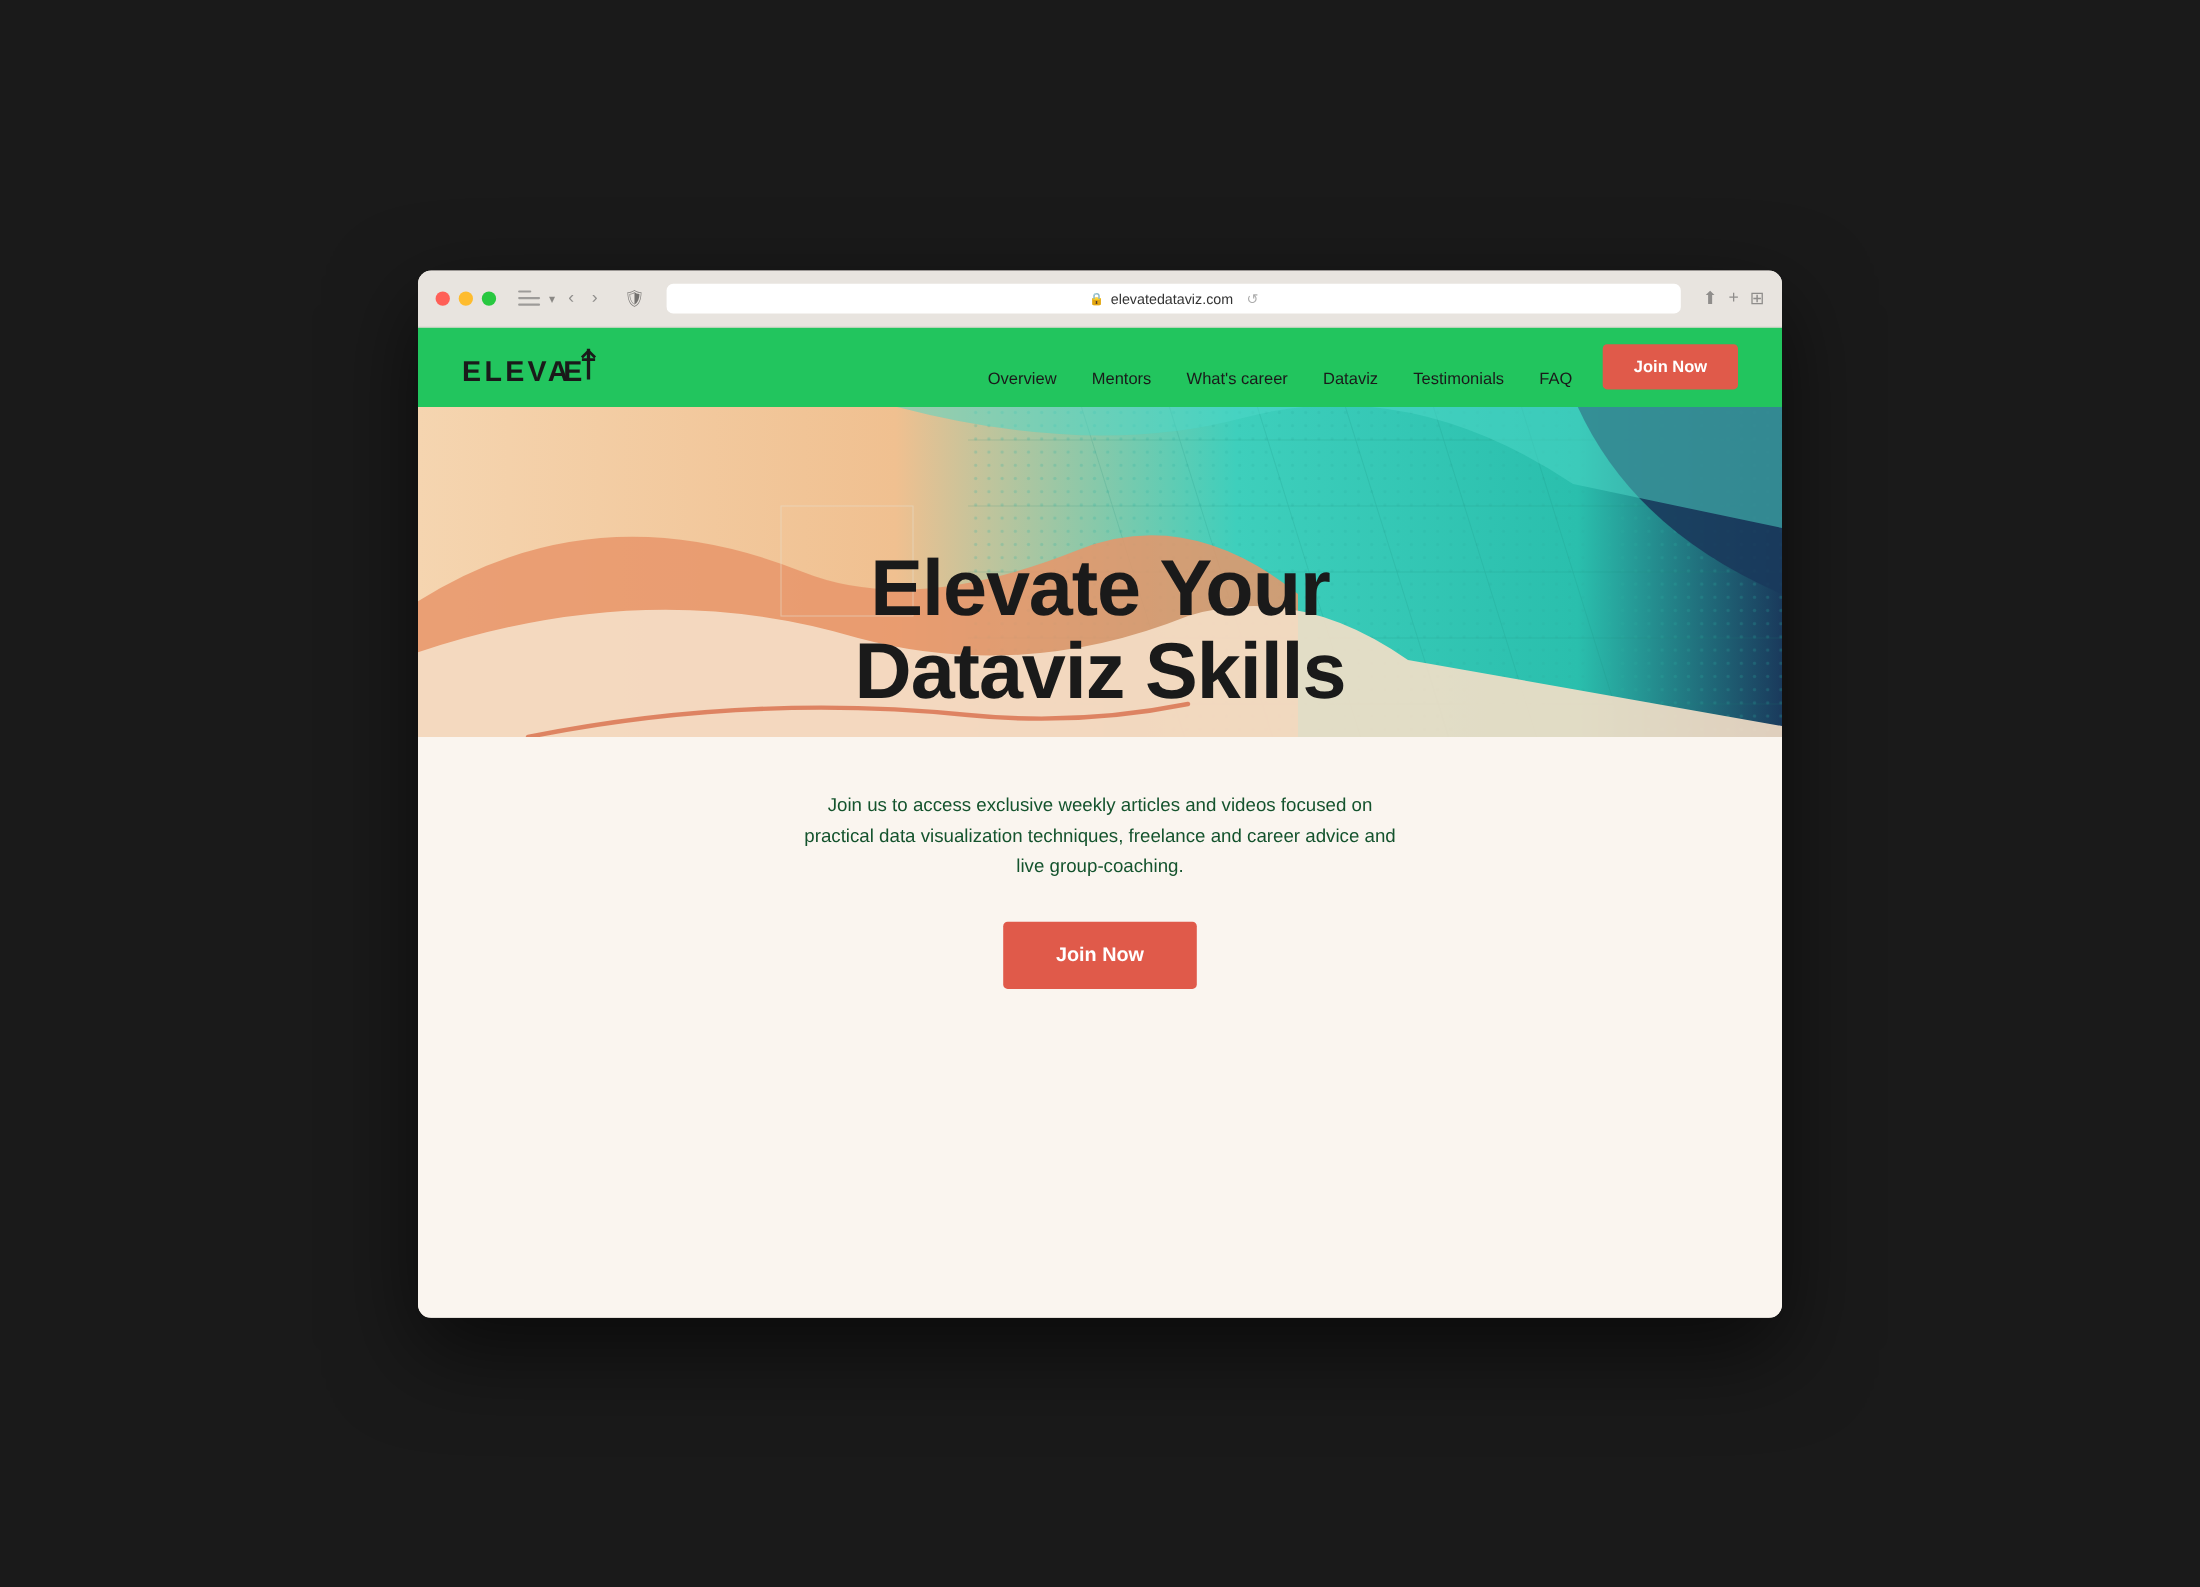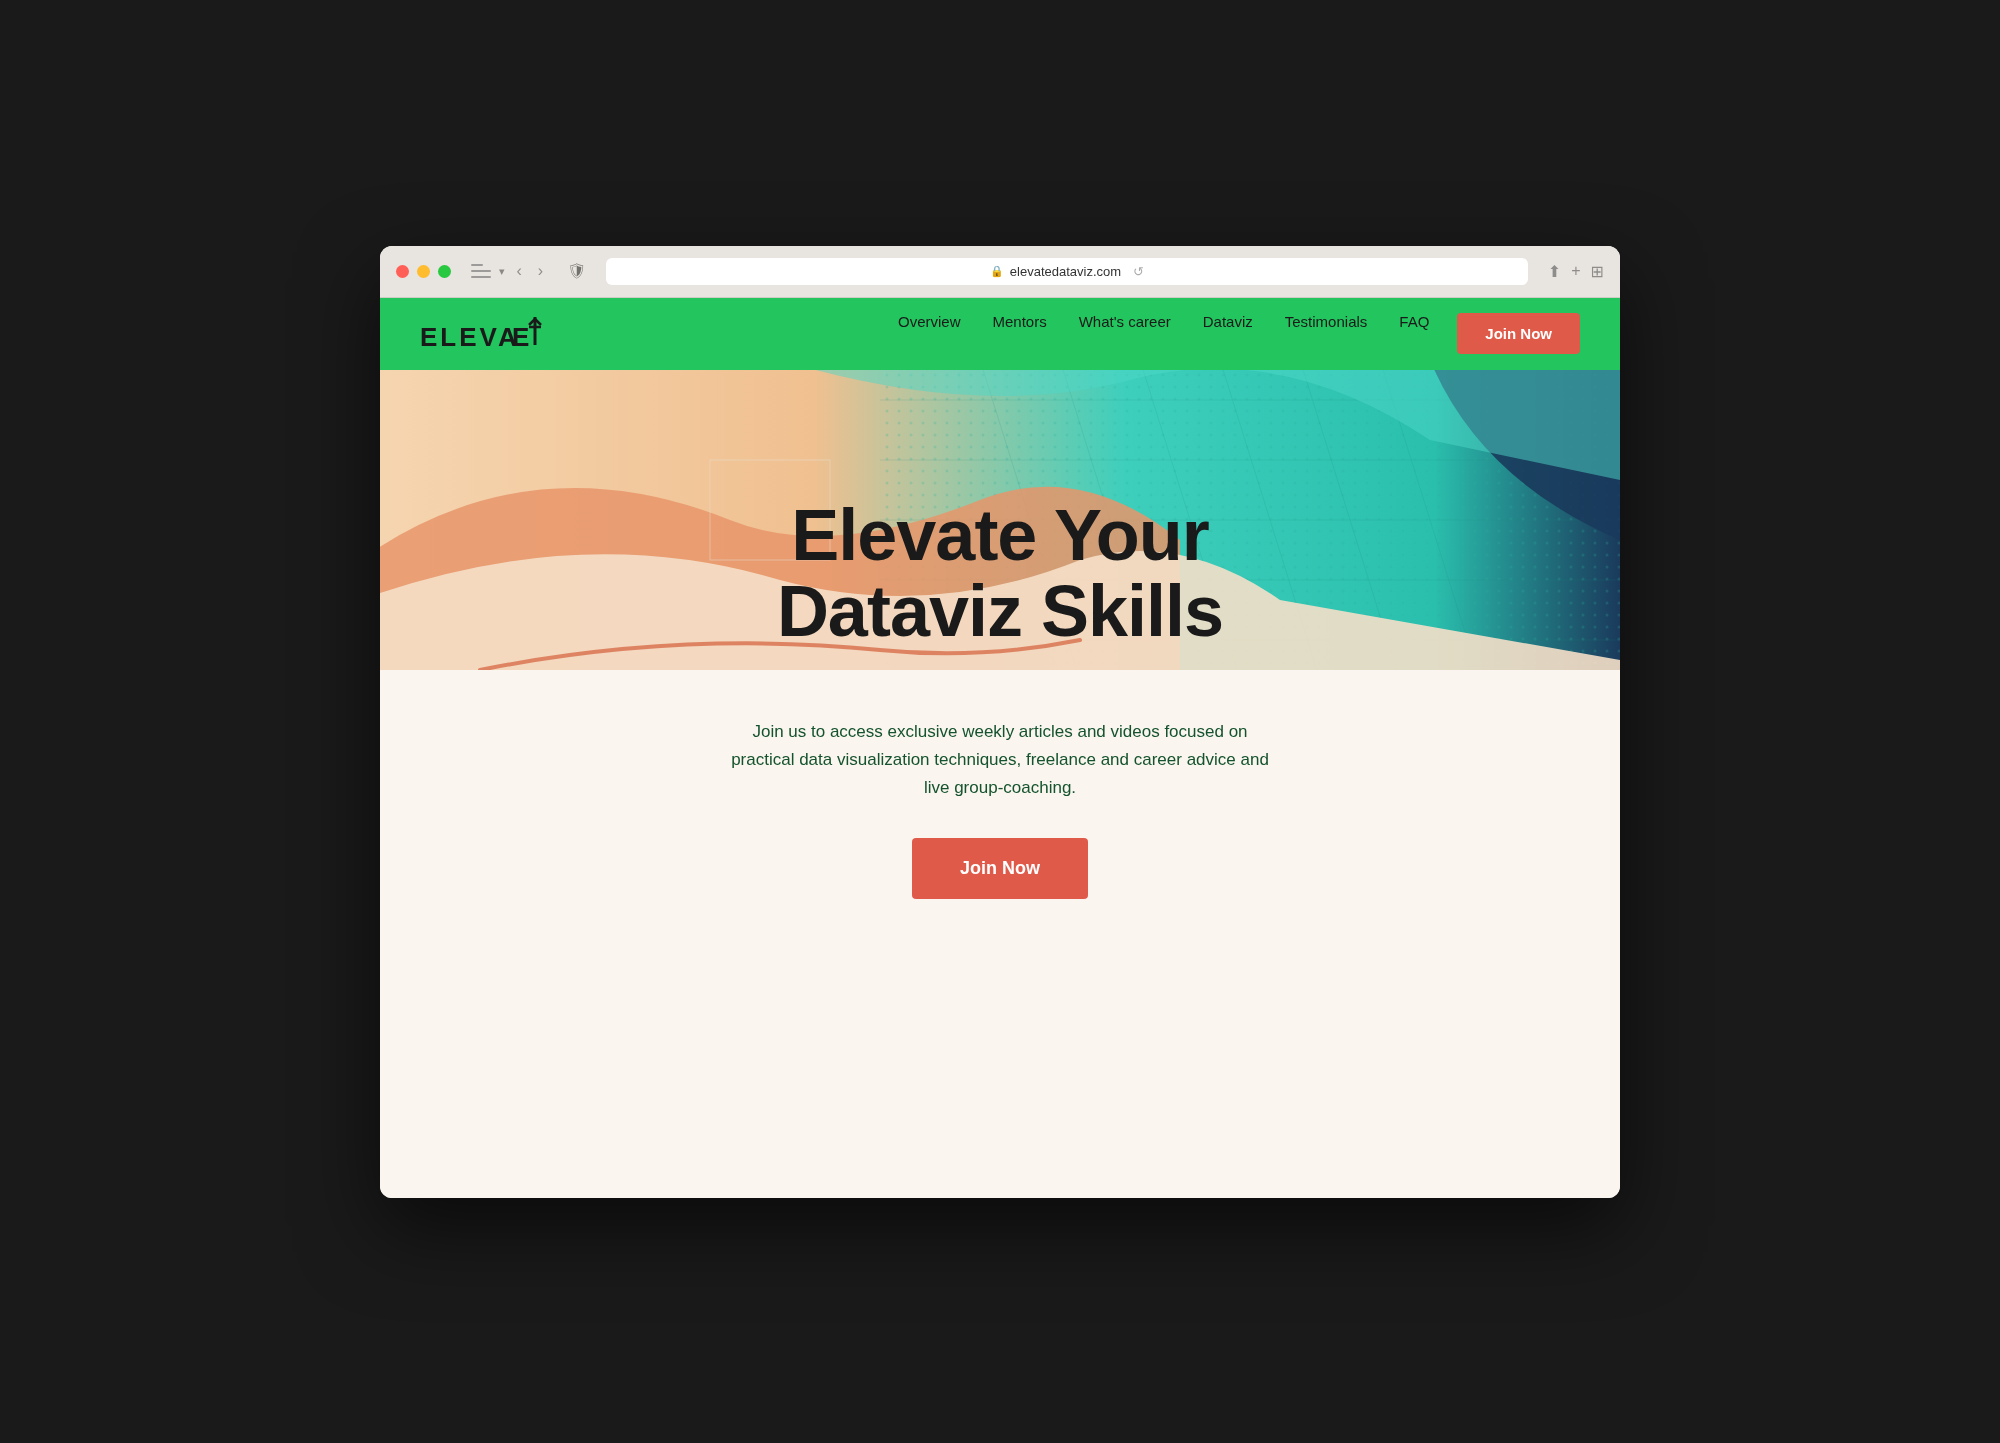--- a/index.html
+++ b/index.html
@@ -276,21 +276,21 @@
           <g transform="translate(107, 5)">
             <line x1="8" y1="0" x2="8" y2="28" stroke="#1a1a1a" stroke-width="3"></line>
             <line x1="2" y1="10" x2="14" y2="10" stroke="#1a1a1a" stroke-width="2.5"></line>
 
             <line x1="2" y1="8" x2="8" y2="2" stroke="#1a1a1a" stroke-width="2.5"></line>
             <line x1="14" y1="8" x2="8" y2="2" stroke="#1a1a1a" stroke-width="2.5"></line>
           </g>
         </svg>
       </div>
 
-      <div style="display:flex; align-items:flex-start; gap:0;">
+      <div style="display:flex; align-items:flex-end; gap:0;">
         <ul class="nav-links">
           <li><a href="#">Overview</a></li>
           <li><a href="#">Mentors</a></li>
           <li><a href="#">What's career</a></li>
           <li><a href="#">Dataviz</a></li>
           <li><a href="#">Testimonials</a></li>
           <li><a href="#">FAQ</a></li>
         </ul>
         <button class="nav-join-btn" style="margin-left:28px;">Join Now</button>
       </div>

